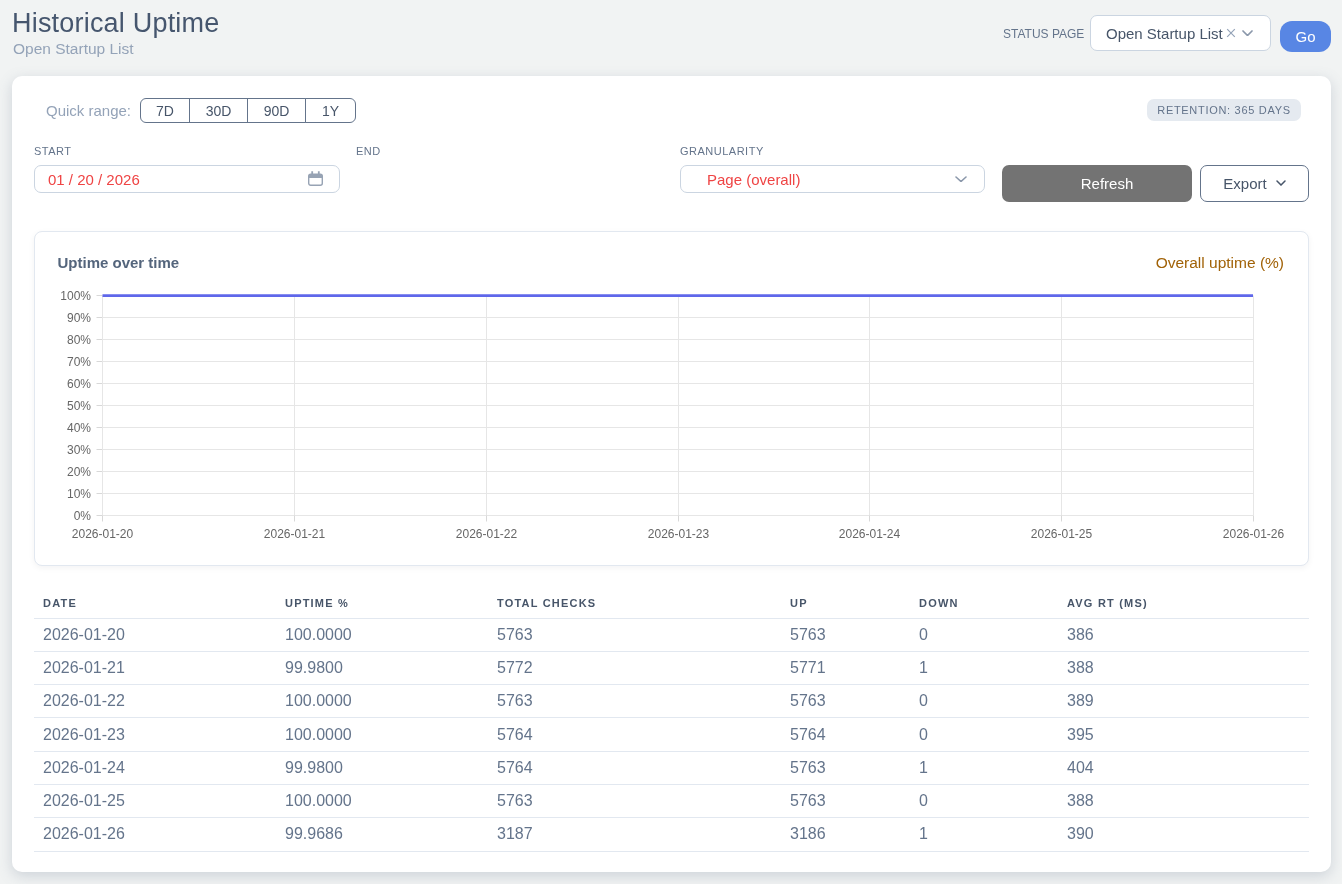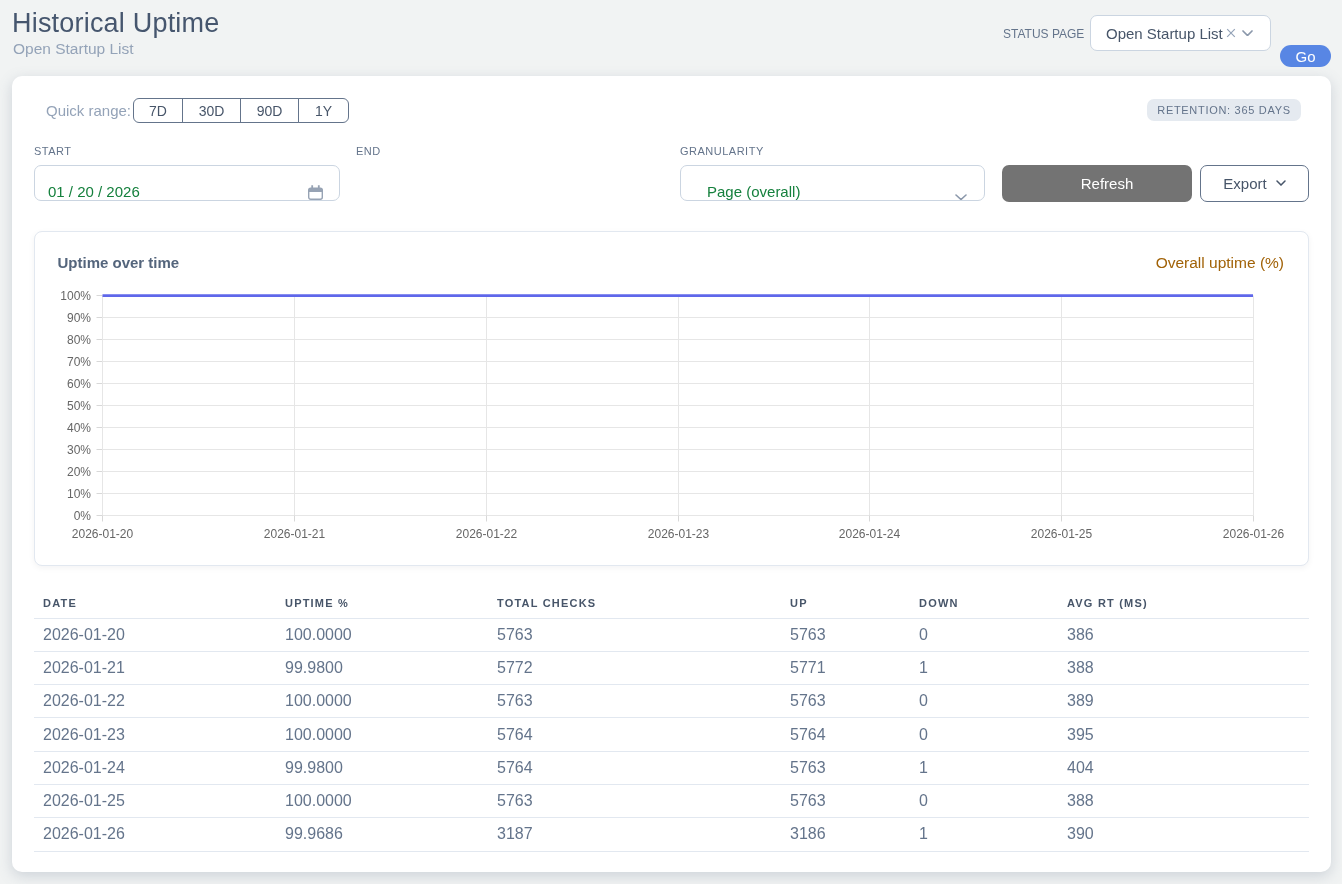--- a/index.html
+++ b/index.html
@@ -11,40 +11,40 @@
   }
   .page { position:relative; width:1342px; height:884px; }
 
   
   .h1 { position:absolute; left:12px; top:7.5px; font-size:27px; font-weight:400; color:#46566e; letter-spacing:0.2px;}
   .sub { position:absolute; left:13px; top:39.7px; font-size:15.5px; letter-spacing:0px; color:#94a3b8; }
   .sp-label { position:absolute; left:1003px; top:27px; font-size:12px; color:#64748b; letter-spacing:0px; }
   .sp-select { position:absolute; left:1090px; top:15px; width:181px; height:36px; background:#fff;
     border:1px solid #cbd5e1; border-radius:7px; display:flex; align-items:center; padding:0 17px 0 15px; }
   .sp-select .txt { font-size:15px; color:#475569; white-space:nowrap; }
-  .go-btn { position:absolute; left:1280px; top:21px; width:51px; height:22px; background:#5886e4;
-    border-radius:12px; color:#fff; font-size:15px; display:flex; align-items:center; justify-content:center;margin-top:24px; }
+  .go-btn { position:absolute; left:1280px; top:21px; width:51px; height:31px; background:#5886e4;
+    border-radius:12px; color:#fff; font-size:15px; display:flex; align-items:center; justify-content:center; }
 
   
   .card { position:absolute; left:12px; top:76px; width:1319px; height:796px; background:#fff;
     border-radius:10px; box-shadow:0 4px 14px rgba(100,116,139,0.25); }
 
   .qr-label { position:absolute; left:22px; top:26px; font-size:15px; color:#94a3b8;margin-left:12px; }
-  .qr-group { position:absolute; left:121px; top:22px; height:25px; display:flex; }
+  .qr-group { position:absolute; left:128px; top:22px; height:25px; display:flex; }
   .qr-btn { height:25px; border:1px solid #64748b; background:#fff; color:#475569; font-size:14px;
     display:flex; align-items:center; justify-content:center; margin-left:-1px; }
   .qr-btn:first-child { border-radius:6px 0 0 6px; margin-left:0; }
   .qr-btn:last-child { border-radius:0 6px 6px 0; }
   .badge { position:absolute; left:1135px; top:23px; width:154px; height:22px; background:#e5eaf0;
     border-radius:7px; font-size:11px; font-weight:normal; letter-spacing:0.7px; color:#64748b;
     display:flex; align-items:center; justify-content:center; }
 
   .flabel { position:absolute; font-size:11px; letter-spacing:0.5px; color:#64748b; top:69px; }
-  .finput { position:absolute; top:89px; height:36px; background:#fff; border:1px solid #cbd5e1;
-    border-radius:7px; display:flex; align-items:flex-end; font-size:15px; color:#15803d; padding:0 16px 0 13px; }
+  .finput { position:absolute; top:89px; height:28px; background:#fff; border:1px solid #cbd5e1;
+    border-radius:7px; display:flex; align-items:center; font-size:15px; color:#ef4444; padding:0 16px 0 13px; }
   .chev { flex:none; }
   .spacer { flex:1; }
 
   .refresh-btn { position:absolute; left:990px; top:88.5px; width:190px; height:37px; background:#737373;
     border-radius:7px; color:#fff; font-size:15px; display:flex; align-items:center; justify-content:center;padding-left:20px; }
   .export-btn { position:absolute; left:1188px; top:88.5px; width:109px; height:37px; background:#fff;
     border:1px solid #64748b; border-radius:7px; color:#475569; font-size:15px;
     display:flex; align-items:center; justify-content:center; gap:9px; }
 
   

